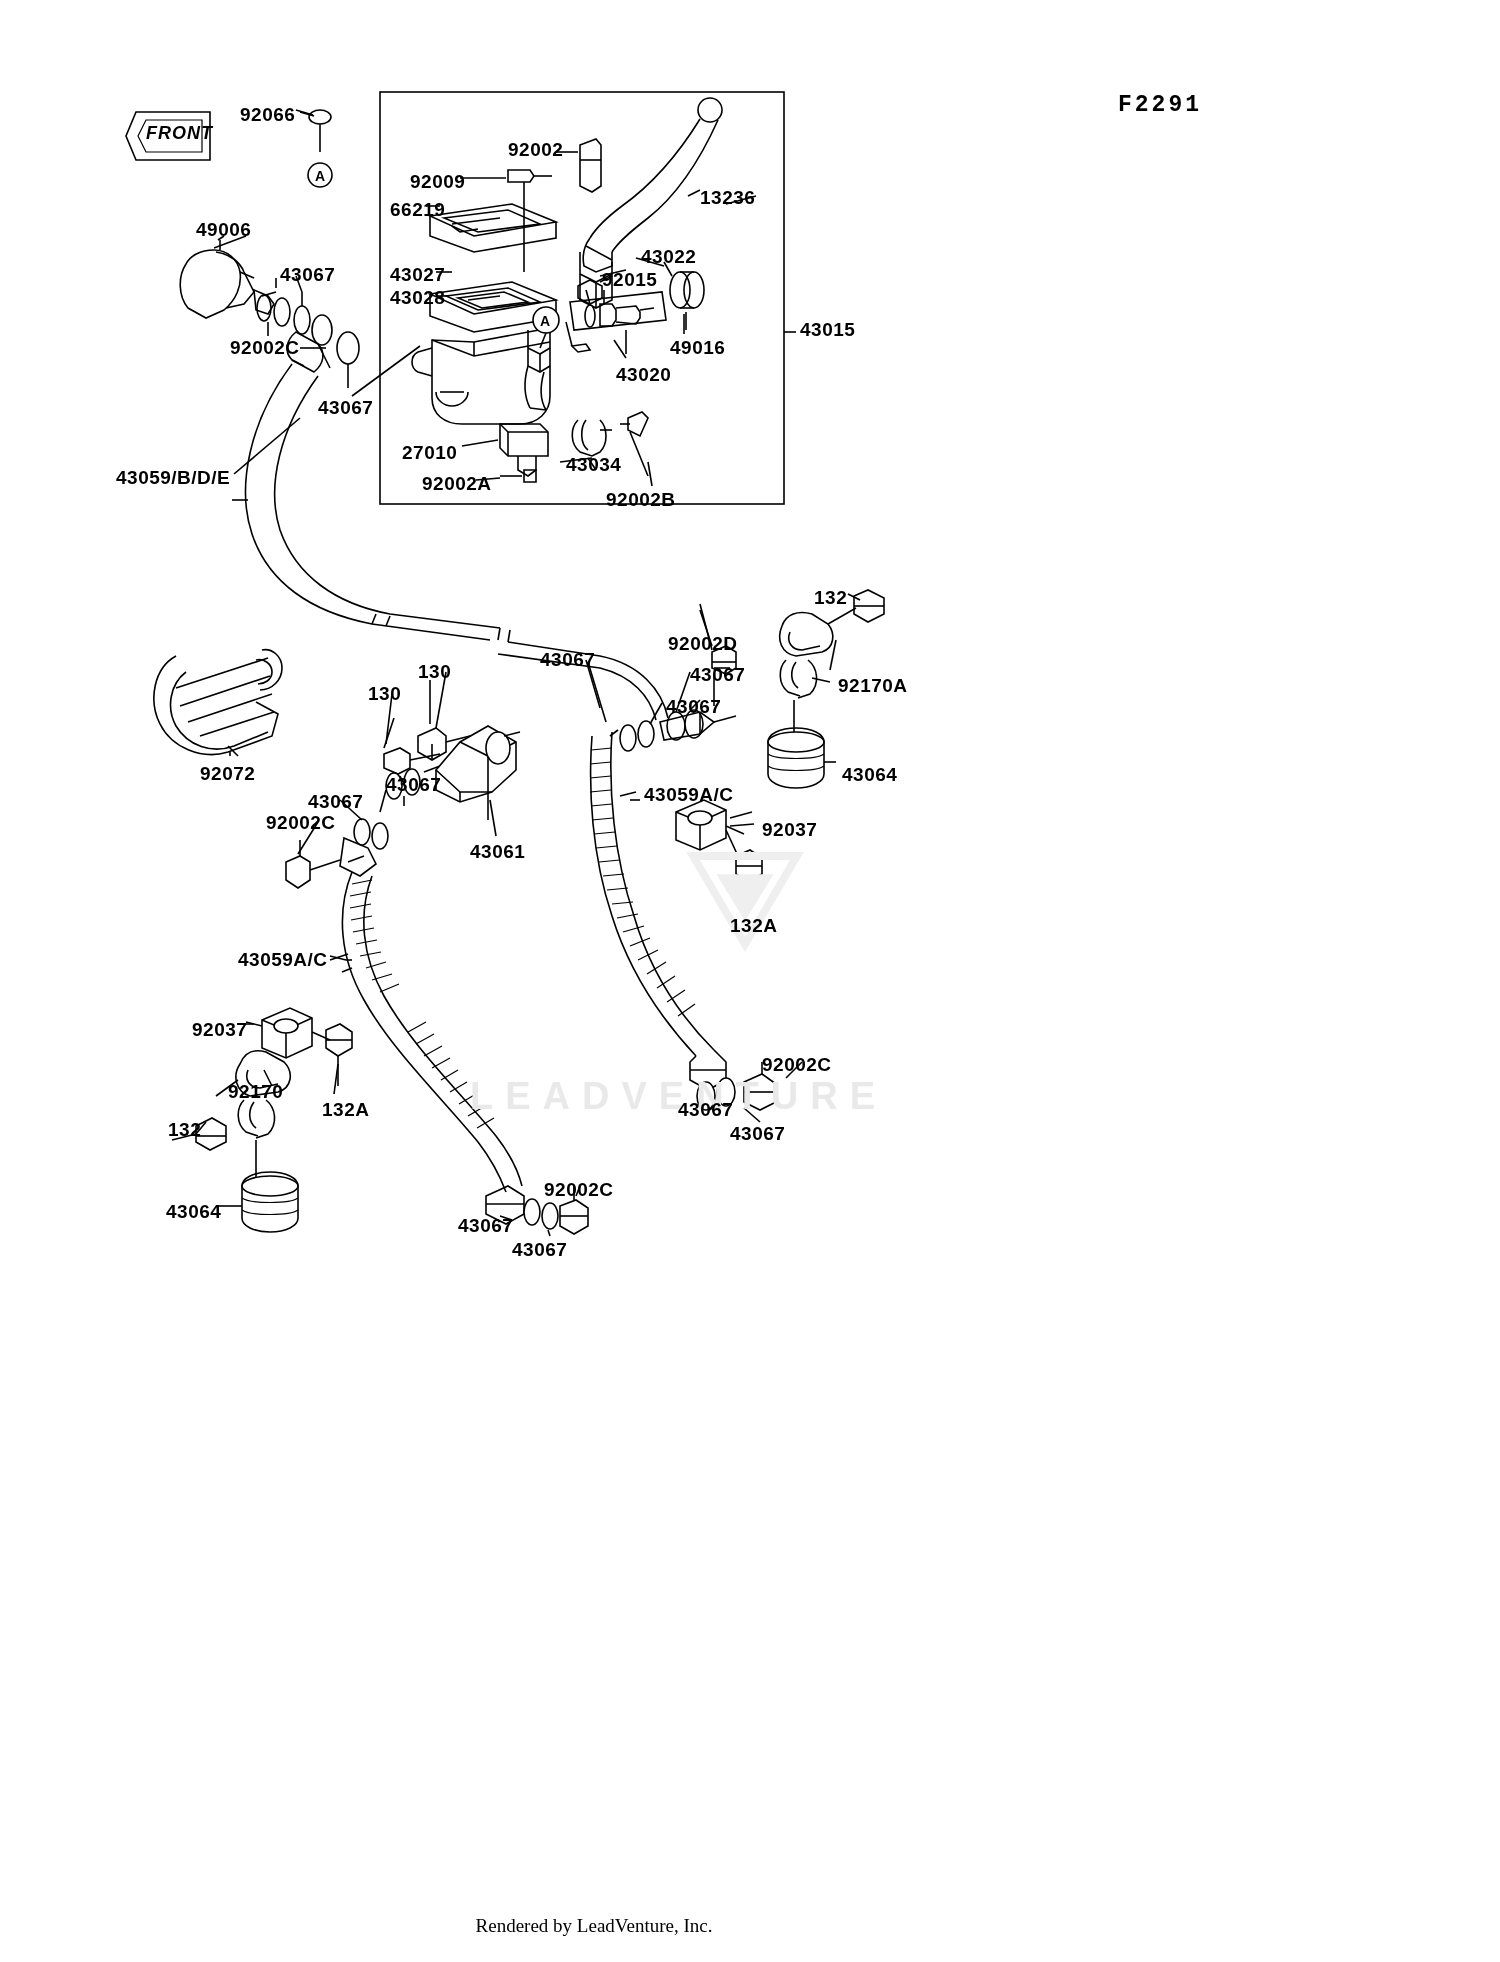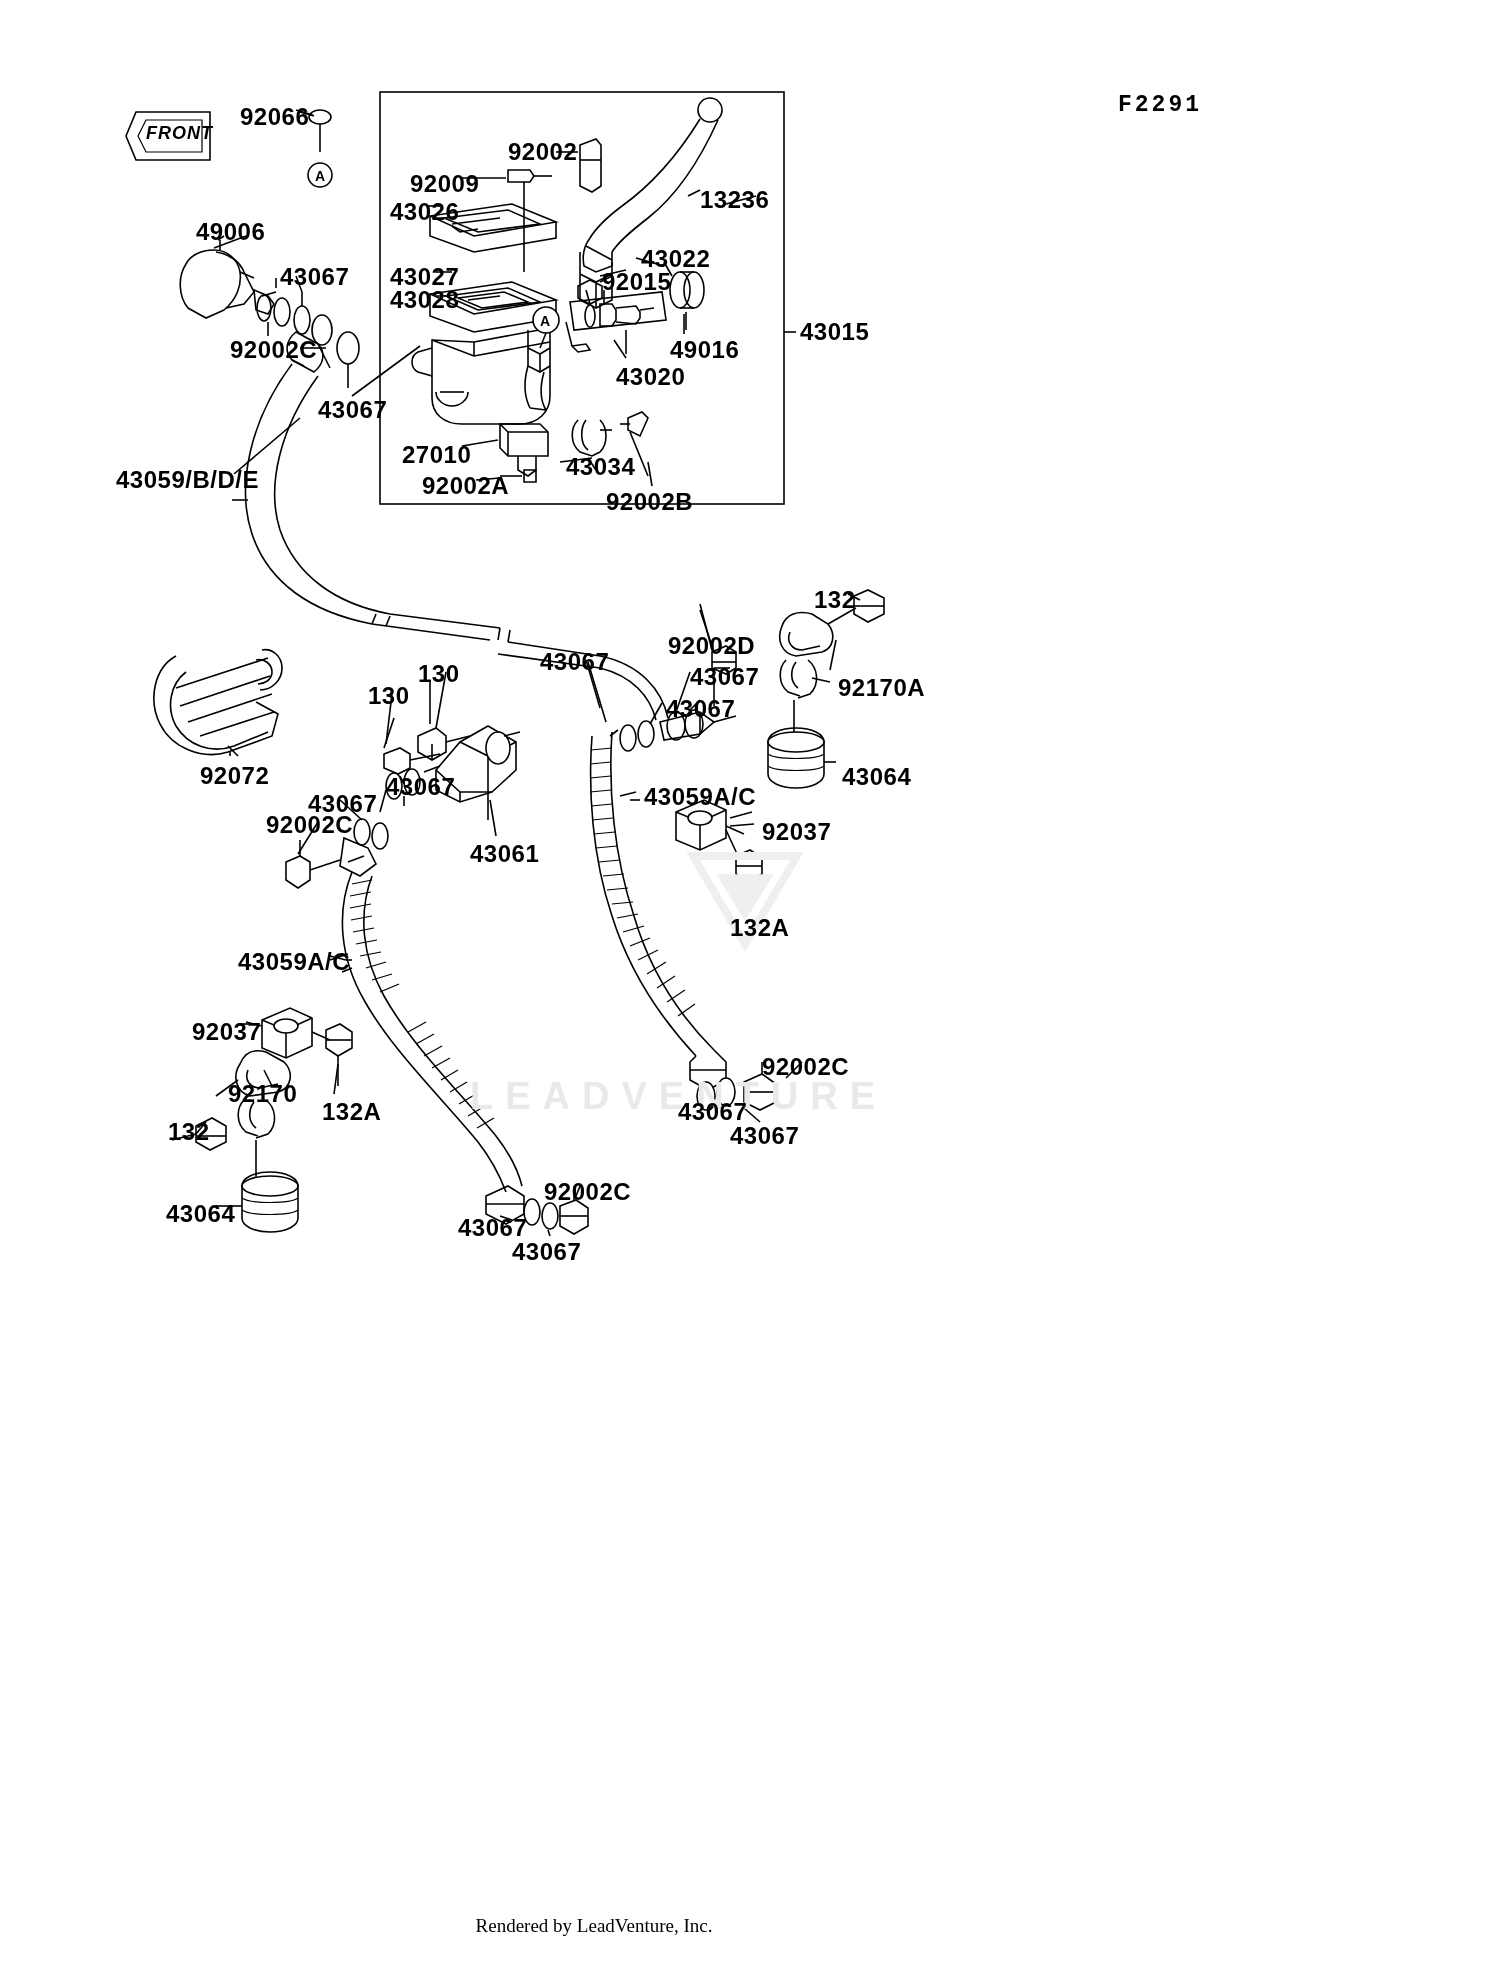--- a/index.html
+++ b/index.html
@@ -22,21 +22,21 @@
   }
   .layer {
     position: absolute;
     left: 0; top: 0;
     width: 1500px;
     height: 1962px;
   }
   .label {
     position: absolute;
     font-family: "Liberation Sans", sans-serif;
-    font-size: 24px;
+    font-size: 19px;
     font-weight: bold;
     color: #000000;
     white-space: nowrap;
     letter-spacing: 0.5px;
     line-height: 1;
   }
   .code-label {
     position: absolute;
     font-family: "Liberation Mono", monospace;
     font-size: 23px;
@@ -511,21 +511,21 @@
 
   <div class="label" style="left:146px; top:124px; font-size:18px; font-style:italic; letter-spacing:1px;">FRONT</div>
 
   <div class="code-label" style="left:1118px; top:92px;">F2291</div>
 
   <div id="labels" class="layer">
       <div class="label" style="left: 240px; top: 105px;">92066</div>
       <div class="label" style="left: 508px; top: 140px;">92002</div>
       <div class="label" style="left: 410px; top: 172px;">92009</div>
       <div class="label" style="left: 700px; top: 188px;">13236</div>
-      <div class="label" style="left: 390px; top: 200px;">43026</div>
+      <div class="label" style="left: 390px; top: 200px;">66219</div>
       <div class="label" style="left: 196px; top: 220px;">49006</div>
       <div class="label" style="left: 390px; top: 265px;">43027</div>
       <div class="label" style="left: 641px; top: 247px;">43022</div>
       <div class="label" style="left: 280px; top: 265px;">43067</div>
       <div class="label" style="left: 602px; top: 270px;">92015</div>
       <div class="label" style="left: 390px; top: 288px;">43028</div>
       <div class="label" style="left: 800px; top: 320px;">43015</div>
       <div class="label" style="left: 230px; top: 338px;">92002C</div>
       <div class="label" style="left: 670px; top: 338px;">49016</div>
       <div class="label" style="left: 616px; top: 365px;">43020</div>

